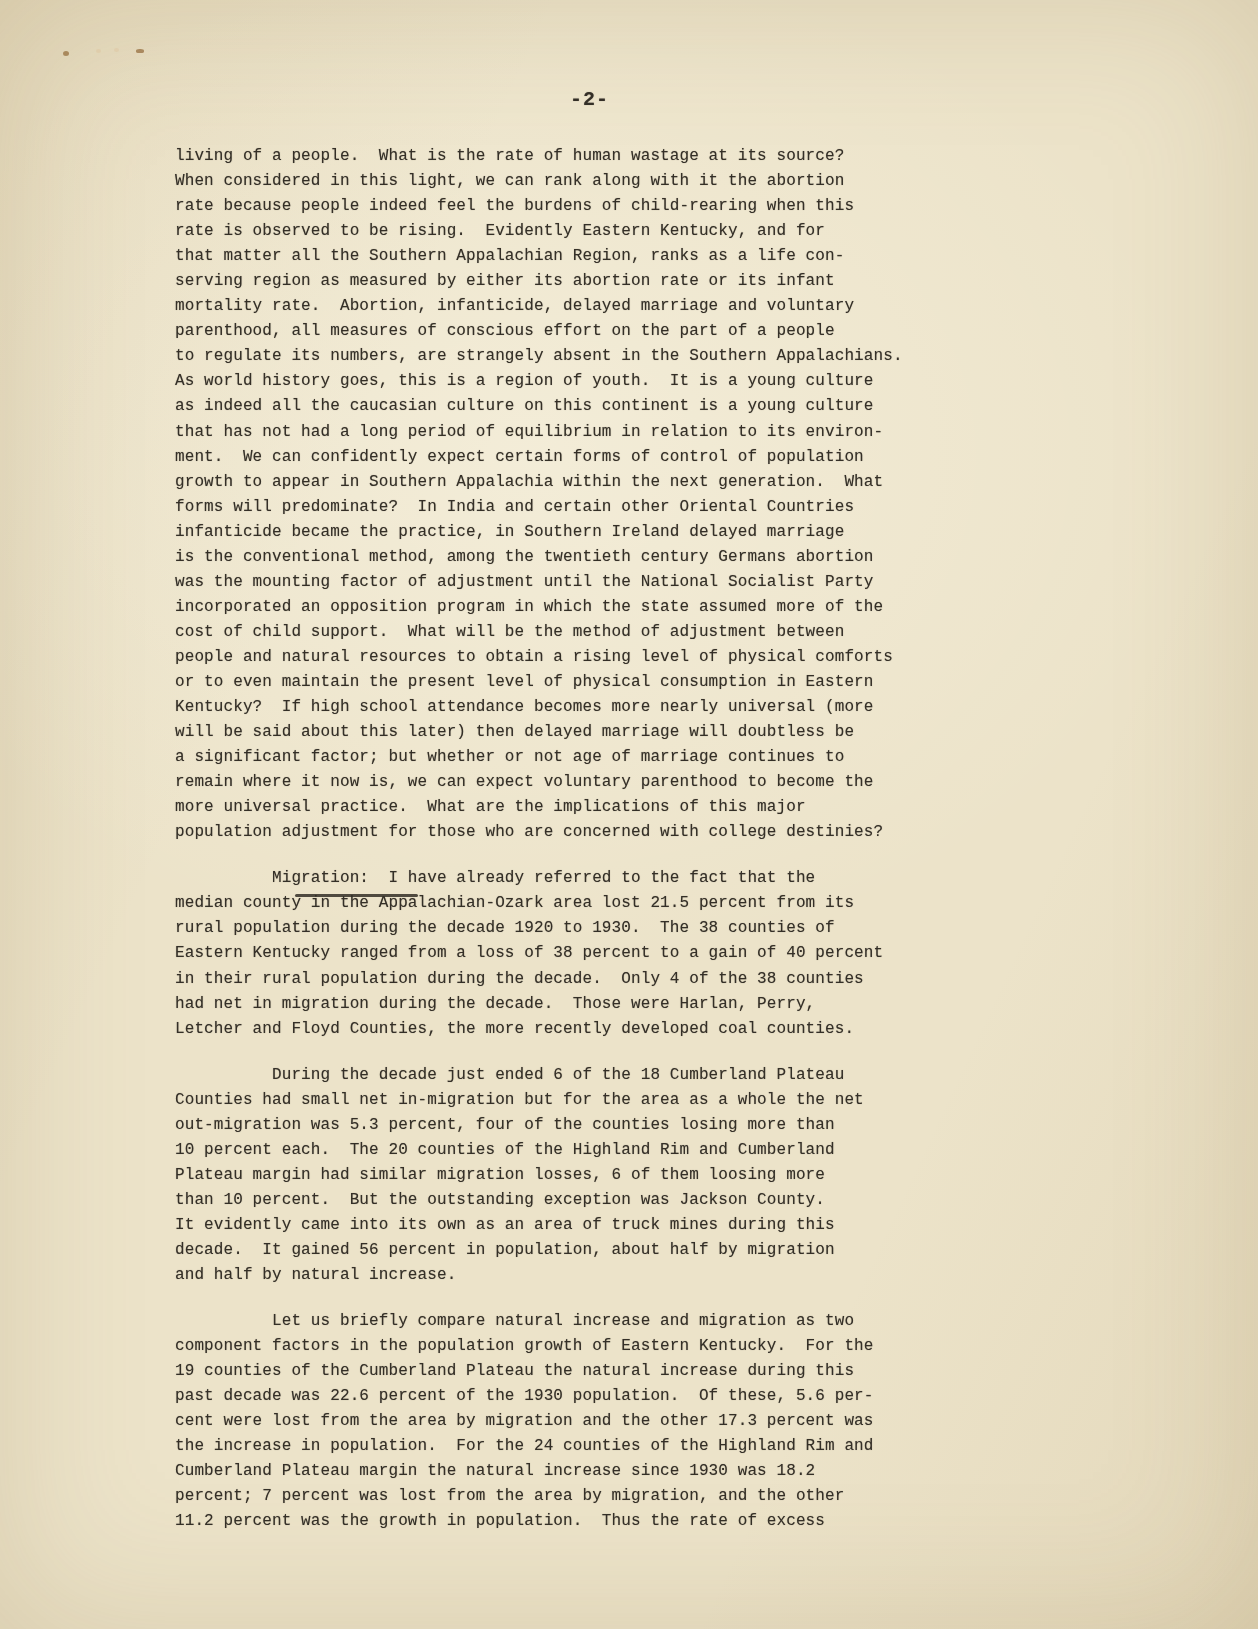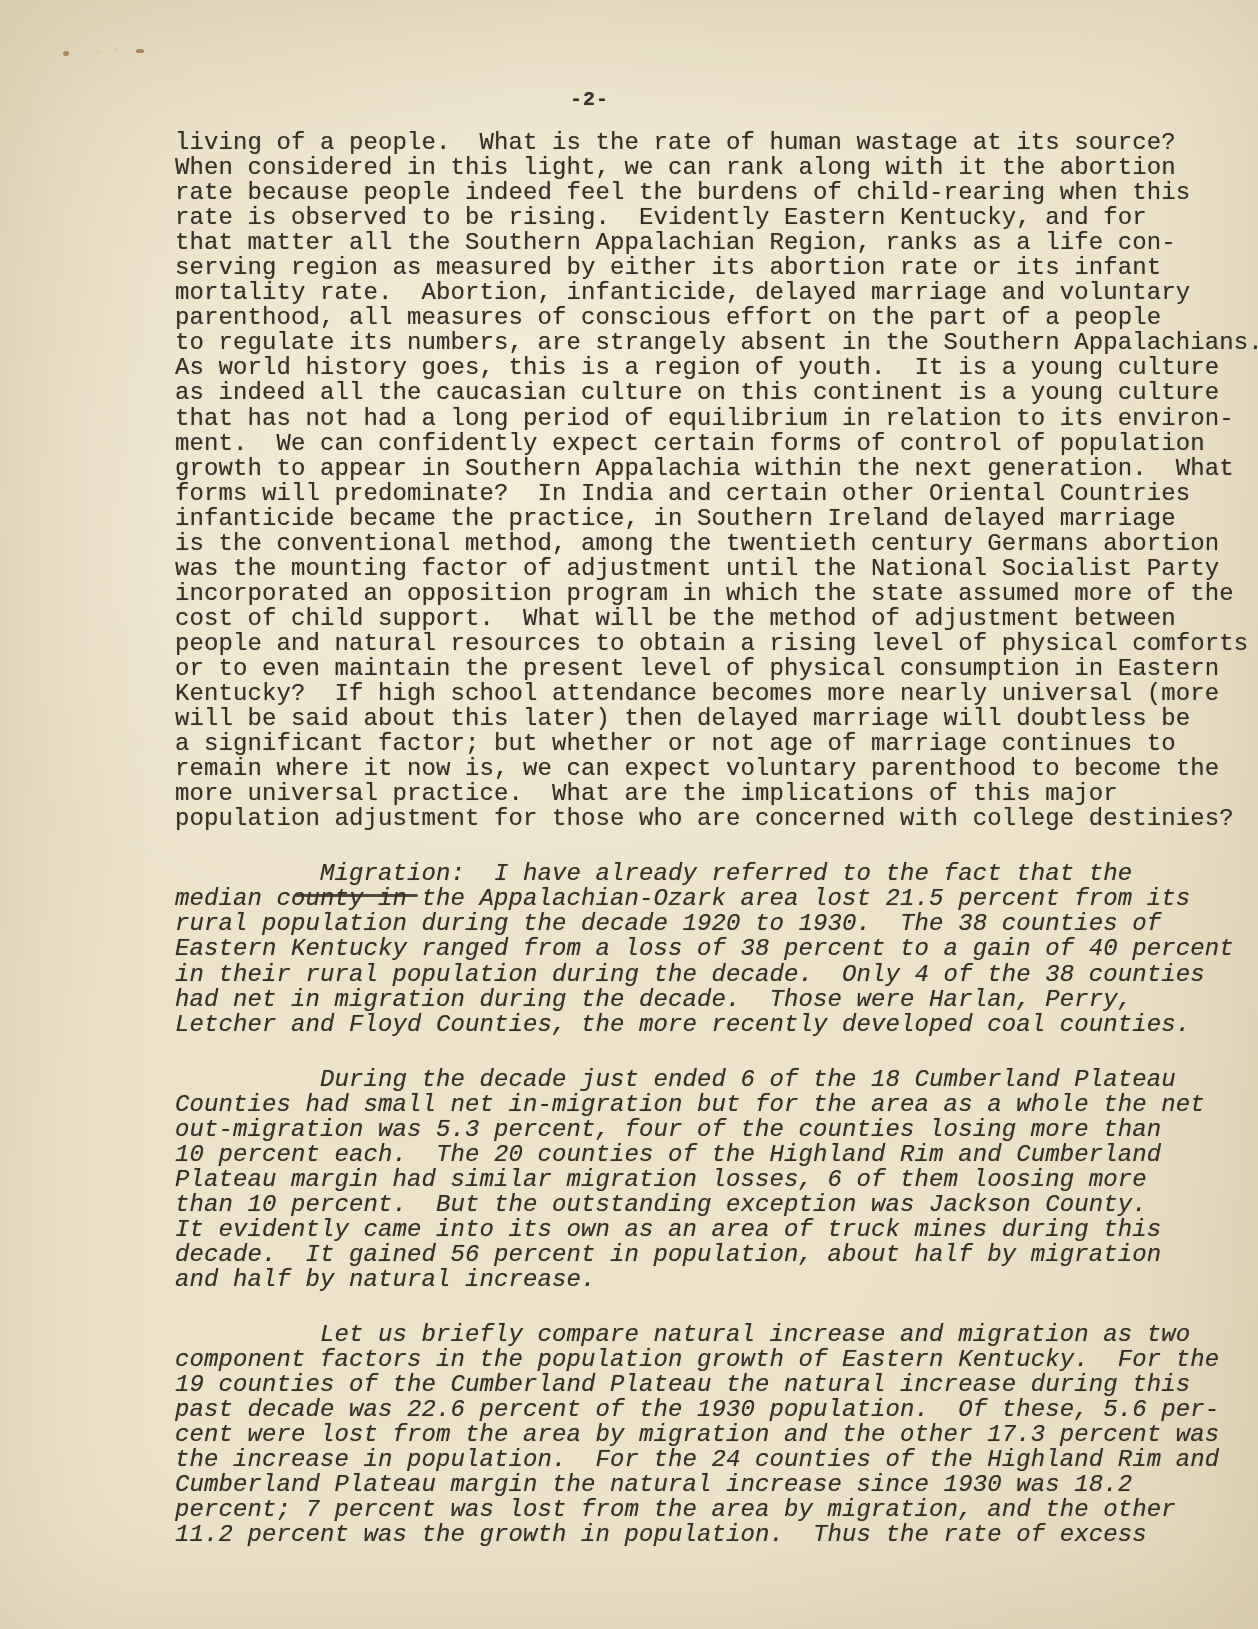--- a/index.html
+++ b/index.html
@@ -25,33 +25,32 @@
     left: 570px;
     top: 88px;
     font-size: 20px;
     letter-spacing: 1px;
     font-weight: bold;
     text-shadow: 0 0 1px rgba(52,47,39,0.45);
   }
   .text-block {
     position: absolute;
     left: 175px;
-    top: 130px;
+    top: 144px;
     width: 960px;
-    font-size: 24px;
+    font-size: 16px;
     line-height: 25.05px;
     letter-spacing: 0.1px;
     text-shadow: 0 0 1px rgba(52,47,39,0.42);
   }
   .para {
     white-space: pre;
   }
   .para + .para {
-    margin-top: 30px;
-    font-style: italic;
+    margin-top: 21px;
   }
   .migration-underline {
     position: absolute;
     left: 295px;
     top: 894px;
     width: 123px;
     height: 3px;
     background: rgba(52,47,39,0.85);
     border-radius: 2px;
   }

